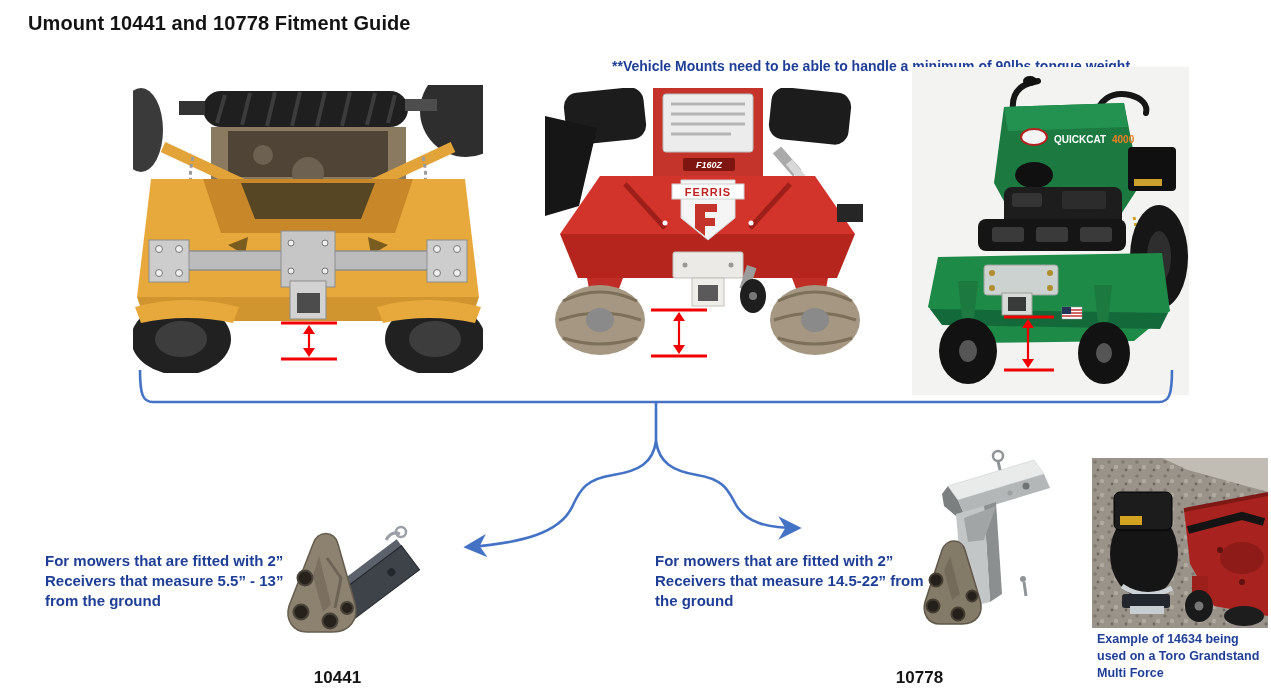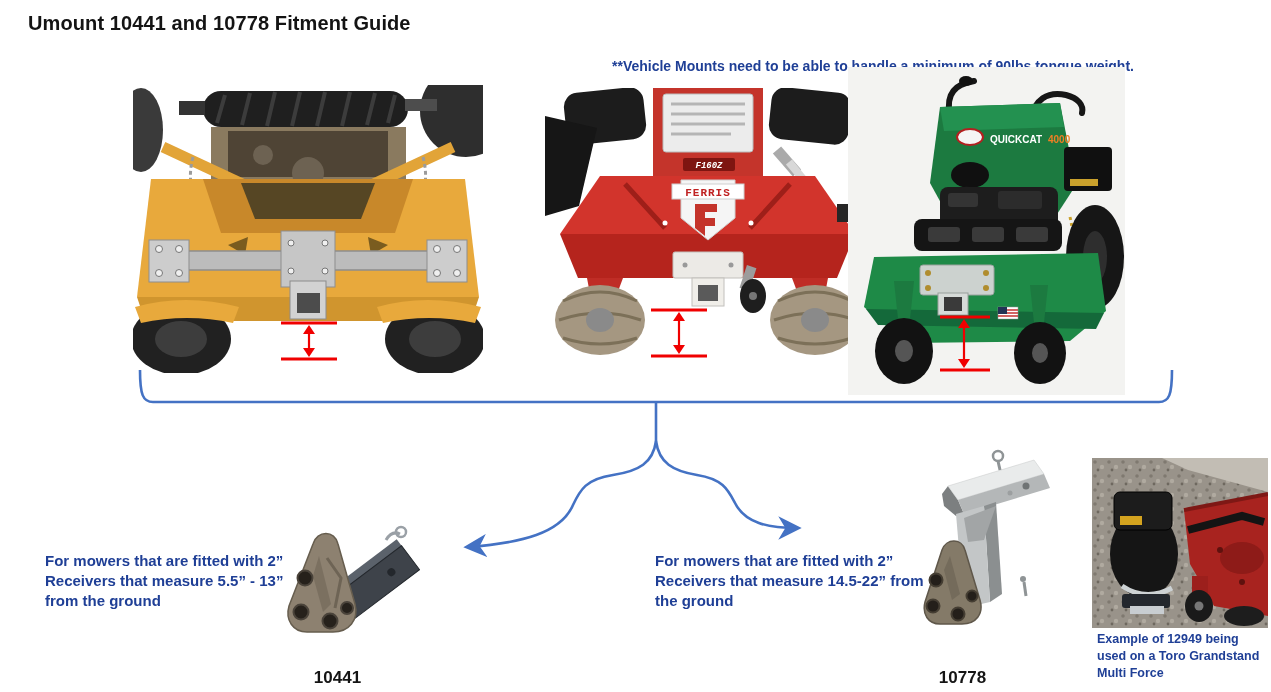--- a/index.html
+++ b/index.html
@@ -76,21 +76,21 @@
       <g>
         <line x1="148" y1="238" x2="204" y2="238" stroke="#f00000" stroke-width="3"></line>
         <line x1="176" y1="242" x2="176" y2="270" stroke="#f00000" stroke-width="2.2"></line>
         <polygon points="170,249 182,249 176,240" fill="#f00000"></polygon>
         <polygon points="170,263 182,263 176,272" fill="#f00000"></polygon>
         <line x1="148" y1="274" x2="204" y2="274" stroke="#f00000" stroke-width="3"></line>
       </g>
     </svg>
   </div>
 
-  <div class="abs" style="left:545px;top:88px;font-family:Liberation Mono, monospace;">
+  <div class="abs" style="left:545px;top:88px;">
     <svg width="325" height="272" viewBox="0 0 325 272">
       <rect x="20" y="2" width="80" height="52" rx="14" fill="#1c1c1c" transform="rotate(-6 60 28)"></rect>
       <rect x="225" y="2" width="80" height="52" rx="14" fill="#1c1c1c" transform="rotate(6 265 28)"></rect>
       <polygon points="0,28 52,40 34,118 0,128" fill="#161616"></polygon>
       <rect x="108" y="0" width="110" height="88" fill="#c4342b"></rect>
       <rect x="118" y="6" width="90" height="58" rx="3" fill="#ececec" stroke="#bbbbbb"></rect>
       <path d="M126,16 h74 M126,26 h74 M126,36 h74 M126,46 h60" stroke="#b5b5b5" stroke-width="3"></path>
       <rect x="138" y="70" width="52" height="13" rx="2" fill="#7e1511"></rect>
       <text x="164" y="80" fill="#ffffff" font-size="9" font-style="italic" font-weight="bold" text-anchor="middle">F160Z</text>
       <circle cx="163" cy="96" r="8" fill="#222222"></circle>
@@ -127,21 +127,21 @@
       <g>
         <line x1="106" y1="222" x2="162" y2="222" stroke="#f00000" stroke-width="3"></line>
         <line x1="134" y1="226" x2="134" y2="264" stroke="#f00000" stroke-width="2.2"></line>
         <polygon points="128,233 140,233 134,224" fill="#f00000"></polygon>
         <polygon points="128,257 140,257 134,266" fill="#f00000"></polygon>
         <line x1="106" y1="268" x2="162" y2="268" stroke="#f00000" stroke-width="3"></line>
       </g>
     </svg>
   </div>
 
-  <div class="abs" style="left:848px;top:67px;">
+  <div class="abs" style="left:912px;top:67px;">
     <svg width="277" height="328" viewBox="0 0 277 328">
       <rect width="277" height="328" fill="#f3f3f1"></rect>
       <path d="M104,56 C96,32 104,20 118,16 L126,14" stroke="#161616" stroke-width="6" fill="none" stroke-linecap="round"></path>
       <path d="M182,54 C186,32 200,24 218,28 C230,31 236,38 234,46" stroke="#161616" stroke-width="6" fill="none" stroke-linecap="round"></path>
       <ellipse cx="118" cy="14" rx="7" ry="5" fill="#111111"></ellipse>
       <polygon points="92,40 212,36 228,118 202,158 104,156 82,116" fill="#1c7a40"></polygon>
       <polygon points="92,40 212,36 216,60 96,64" fill="#239150"></polygon>
       <ellipse cx="122" cy="70" rx="13" ry="8" fill="#f5f5f5" stroke="#b32020" stroke-width="2"></ellipse>
       <text x="142" y="76" font-size="10" font-weight="bold" fill="#ffffff">QUICKCAT</text>
       <text x="200" y="76" font-size="10" font-weight="bold" fill="#f07f24">4000</text>
@@ -240,21 +240,21 @@
       <path d="M20,106 C24,94 40,94 43,106 L58,156 C62,170 54,180 40,180 L18,180 C6,180 0,170 3,158 Z" fill="#847a68" stroke="#5f574a" stroke-width="1.5"></path>
       <path d="M28,112 L38,150 L30,156 L22,126 Z" fill="#746b5b"></path>
       <circle cx="14" cy="136" r="6.5" fill="#241f1a" stroke="#453e33" stroke-width="2"></circle>
       <circle cx="11" cy="162" r="6.5" fill="#241f1a" stroke="#453e33" stroke-width="2"></circle>
       <circle cx="36" cy="170" r="6.5" fill="#241f1a" stroke="#453e33" stroke-width="2"></circle>
       <circle cx="50" cy="152" r="5.5" fill="#241f1a" stroke="#453e33" stroke-width="2"></circle>
       <circle cx="101" cy="135" r="3" fill="#8f9496"></circle>
       <line x1="102" y1="138" x2="104" y2="152" stroke="#8f9496" stroke-width="3"></line>
     </svg>
   </div>
-  <div class="abs prod-label" style="left:895px;top:644px;width:135px;">10778</div>
+  <div class="abs prod-label" style="left:852px;top:644px;width:135px;">10778</div>
 
   <div class="abs" style="left:1092px;top:458px;">
     <svg width="176" height="170" viewBox="0 0 176 170">
       <defs>
         <pattern id="grv" width="14" height="14" patternUnits="userSpaceOnUse">
           <rect width="14" height="14" fill="#99938a"></rect>
           <circle cx="3" cy="4" r="1.8" fill="#7f7970"></circle>
           <circle cx="10" cy="9" r="2.2" fill="#b0aaa0"></circle>
           <circle cx="6" cy="12" r="1.4" fill="#6e685f"></circle>
         </pattern>
@@ -272,15 +272,15 @@
       <rect x="28" y="58" width="22" height="9" fill="#d4a31f"></rect>
       <path d="M30,128 q24,16 50,2" stroke="#cdd2d4" stroke-width="5" fill="none"></path>
       <rect x="30" y="136" width="48" height="14" rx="3" fill="#23272d"></rect>
       <rect x="38" y="148" width="34" height="8" fill="#c8cdd1"></rect>
       <rect x="100" y="118" width="16" height="22" fill="#9c1f1c"></rect>
       <ellipse cx="107" cy="148" rx="14" ry="16" fill="#1a1a1a"></ellipse>
       <circle cx="107" cy="148" r="4.5" fill="#777777"></circle>
       <ellipse cx="152" cy="158" rx="20" ry="10" fill="#1d1d1d"></ellipse>
     </svg>
   </div>
-  <div class="abs caption" style="left:1097px;top:631px;width:172px;">Example of 12949 being used on a Toro Grandstand Multi Force</div>
+  <div class="abs caption" style="left:1097px;top:631px;width:172px;">Example of 14634 being used on a Toro Grandstand Multi Force</div>
 
 </div>
 
 </body></html>

